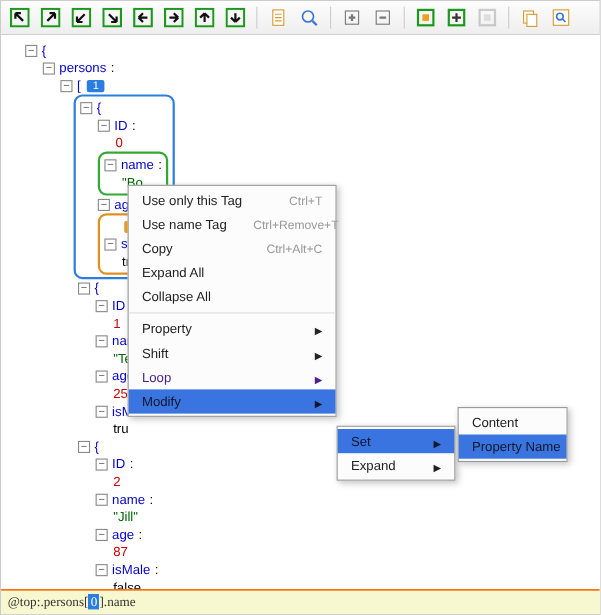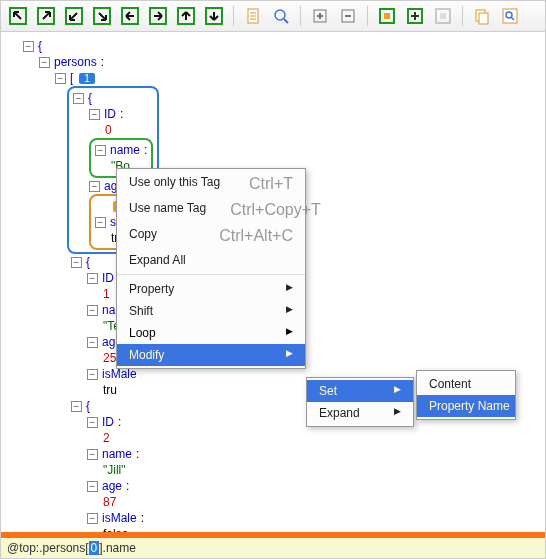--- a/index.html
+++ b/index.html
@@ -109,53 +109,54 @@
     background: #fcfcfc;
     border: 1px solid #999;
     box-shadow: 2px 2px 6px rgba(0,0,0,0.25);
     font-size: 12px;
     z-index: 10;
     padding: 2px 0;
   }
   .menu .mi {
     display: flex;
     justify-content: space-between;
-    align-items: flex-start;
+    align-items: flex-end;
     padding: 4px 12px;
     gap: 24px;
     color: #222;
     white-space: nowrap;
   }
-  .menu .mi.disabled { color: #000000; }
+  .menu .mi.disabled { color: #4c1d95; }
   .menu .mi.sel {
     background: #3a74e0;
-    color: #fef9c3;
-  }
-  .menu .mi .sc { color: #999; font-size: 16px; }
+    color: #0f172a;
+  }
+  .menu .mi .sc { color: #999; font-size: 11px; }
   .menu hr {
     border: none;
     border-top: 1px solid #ddd;
     margin: 3px 0;
   }
   .arr::after {
     content: "▶";
     font-size: 9px;
     color: inherit;
     margin-left: 6px;
   }
   .pathbar {
     position: absolute;
     bottom: 0;
     left: 0;
     right: 0;
     background: #f7f7d0;
-    border-top: 6px solid #f97316;
+    border-top: 2px solid #f97316;
     padding: 3px 6px;
     font-size: 12px;
     color: #333;
+    font-family: Liberation Serif, serif;
   }
   .pathbar .hl {
     background: #2a7de1;
     color: #fff;
     padding: 0 2px;
   }
 </style>
 </head>
 <body>
 
@@ -443,46 +444,50 @@
   </div>
 </div>
 
 <div class="menu" style="left:115px; top:167px; width:190px;">
   <div class="mi">
       <span>Use only this Tag</span>
       <span class="sc">Ctrl+T</span>
     </div>
   <div class="mi">
       <span>Use name Tag</span>
-      <span class="sc">Ctrl+Copy+T</span>
+      <span class="sc">Ctrl+Remove+T</span>
     </div>
   <div class="mi">
       <span>Copy</span>
       <span class="sc">Ctrl+Alt+C</span>
     </div>
   <div class="mi">
       <span>Expand All</span>
       <span></span>
     </div>
+  <div class="mi">
+      <span>Collapse All</span>
+      <span></span>
+    </div>
   <hr>
   <div class="mi arr">
       <span>Property</span>
     </div>
   <div class="mi arr">
       <span>Shift</span>
     </div>
   <div class="mi arr disabled">
       <span>Loop</span>
     </div>
   <div class="mi arr sel">
       <span>Modify</span>
     </div>
 </div>
 
-<div class="menu" style="left:305px; top:376px; width:108px;">
+<div class="menu" style="left:305px; top:386px; width:108px;">
   <div class="mi arr sel">
       <span>Set</span>
     </div>
   <div class="mi arr">
       <span>Expand</span>
     </div>
 </div>
 
 <div class="menu" style="left:415px; top:369px; width:100px;">
   <div class="mi">

